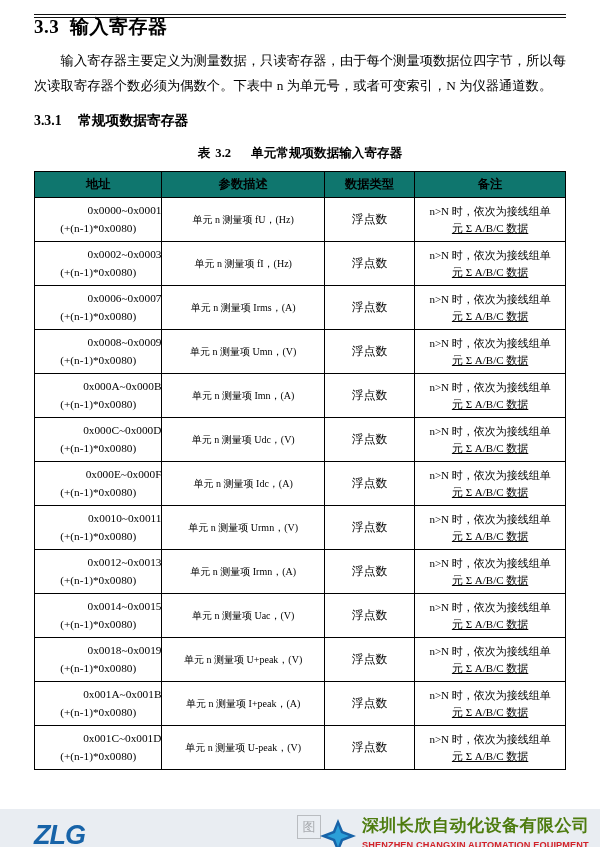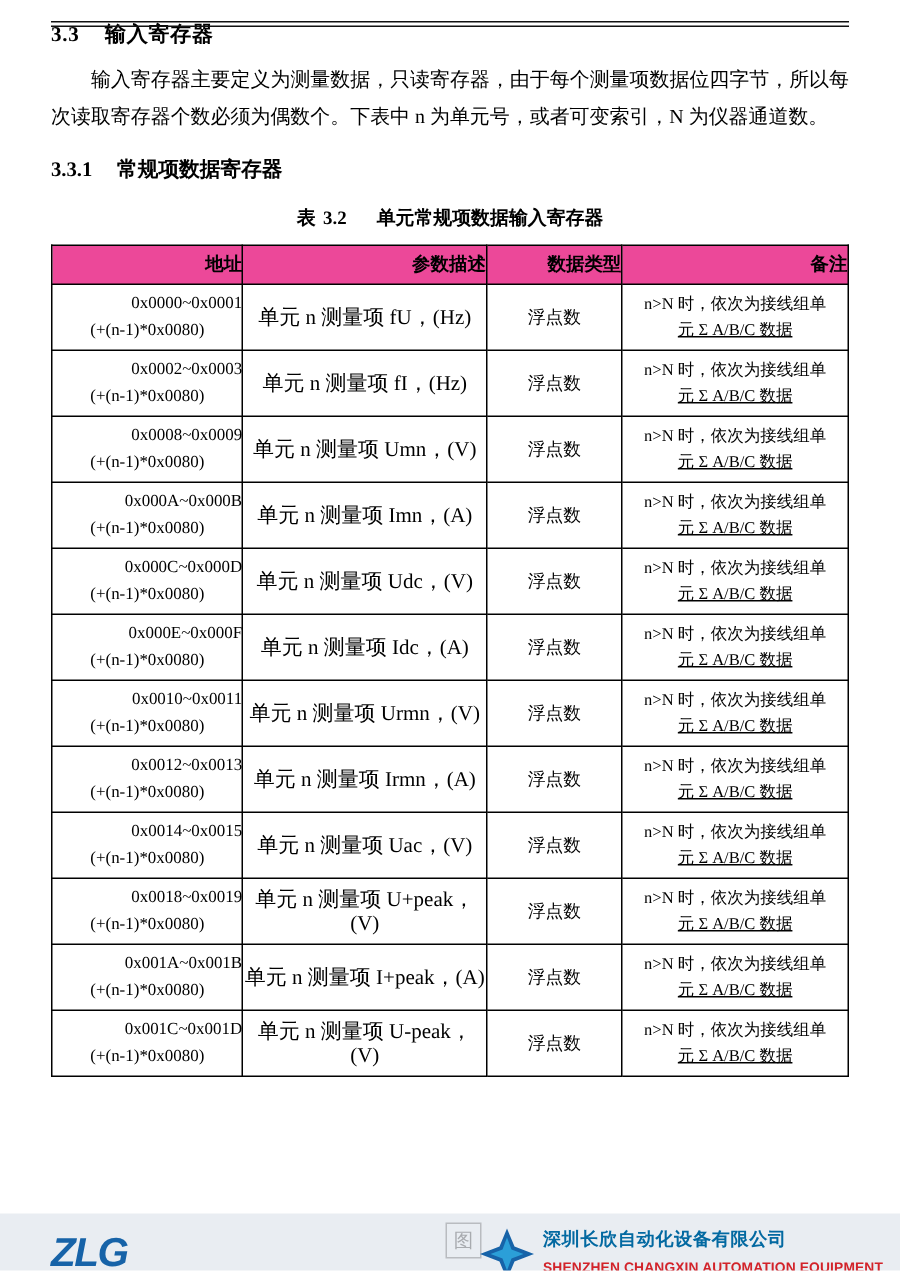--- a/index.html
+++ b/index.html
@@ -25,21 +25,21 @@
   .top-rule {
     position: absolute;
     top: 0;
     left: 34px;
     right: 34px;
     height: 2px;
     border-top: 1px solid #111;
     border-bottom: 1px solid #111;
   }
   h2.sec-title {
-    font-size: 14px;
+    font-size: 19px;
     font-weight: bold;
     margin: 14px 0 0 0;
     letter-spacing: 0.5px;
   }
   h2.sec-title .num {
     display: inline-block;
     min-width: 36px;
   }
   p.body-text {
     font-size: 13.3px;
@@ -75,41 +75,40 @@
     table-layout: fixed;
     font-size: 11.4px;
   }
   table.reg th, table.reg td {
     border: 1px solid #000;
     text-align: center;
     vertical-align: middle;
     padding: 0;
   }
   table.reg thead th {
-    background: #ec4899;
+    background: #0f766e;
     height: 25px;
     font-weight: bold;
     font-size: 12.3px;
-    text-align: right;
   }
   .col-addr { width: 24.0%; }
   .col-desc { width: 30.6%; }
   .col-type { width: 17.0%; }
   .col-note { width: 28.4%; }
   table.reg tbody td {
     height: 43px;
   }
   .addr-cell {
     line-height: 1.55;
     font-size: 11.3px;
   }
   .addr-cell .l1 { display: block; text-align: right; }
   .addr-cell .l2 { display: block; }
   .desc-cell {
-    font-size: 14px;
+    font-size: 10px;
   }
   .type-cell {
     font-size: 11.8px;
   }
   .note-cell {
     line-height: 1.55;
     font-size: 11px;
   }
   .note-cell .l1 { display: block; }
   .note-cell .l2 { display: block; text-decoration: underline; }
@@ -160,23 +159,23 @@
     width: 40px;
     height: 38px;
   }
   .co-text {
     position: absolute;
     left: 362px;
     top: 6px;
   }
   .co-cn {
     font-family: "Liberation Sans", sans-serif;
-    font-size: 12px;
-    font-weight: bold;
-    color: #0369a1;
+    font-size: 17px;
+    font-weight: bold;
+    color: #4d7c0f;
     letter-spacing: 0.5px;
     line-height: 22px;
   }
   .co-en {
     font-family: "Liberation Sans", sans-serif;
     font-size: 9.2px;
     font-weight: bold;
     color: #d2232a;
     letter-spacing: 0.1px;
     line-height: 13px;
@@ -239,20 +238,32 @@
           </td>
           <td class="desc-cell">单元 n 测量项 fI，(Hz)</td>
           <td class="type-cell">浮点数</td>
           <td class="note-cell">
             <span class="l1">n&gt;N 时，依次为接线组单</span>
             <span class="l2">元 Σ A/B/C 数据</span>
           </td>
         </tr>
         <tr>
           <td class="addr-cell">
+            <span class="l1">0x0006~0x0007</span>
+            <span class="l2">(+(n-1)*0x0080)</span>
+          </td>
+          <td class="desc-cell">单元 n 测量项 Irms，(A)</td>
+          <td class="type-cell">浮点数</td>
+          <td class="note-cell">
+            <span class="l1">n&gt;N 时，依次为接线组单</span>
+            <span class="l2">元 Σ A/B/C 数据</span>
+          </td>
+        </tr>
+        <tr>
+          <td class="addr-cell">
             <span class="l1">0x0008~0x0009</span>
             <span class="l2">(+(n-1)*0x0080)</span>
           </td>
           <td class="desc-cell">单元 n 测量项 Umn，(V)</td>
           <td class="type-cell">浮点数</td>
           <td class="note-cell">
             <span class="l1">n&gt;N 时，依次为接线组单</span>
             <span class="l2">元 Σ A/B/C 数据</span>
           </td>
         </tr>

